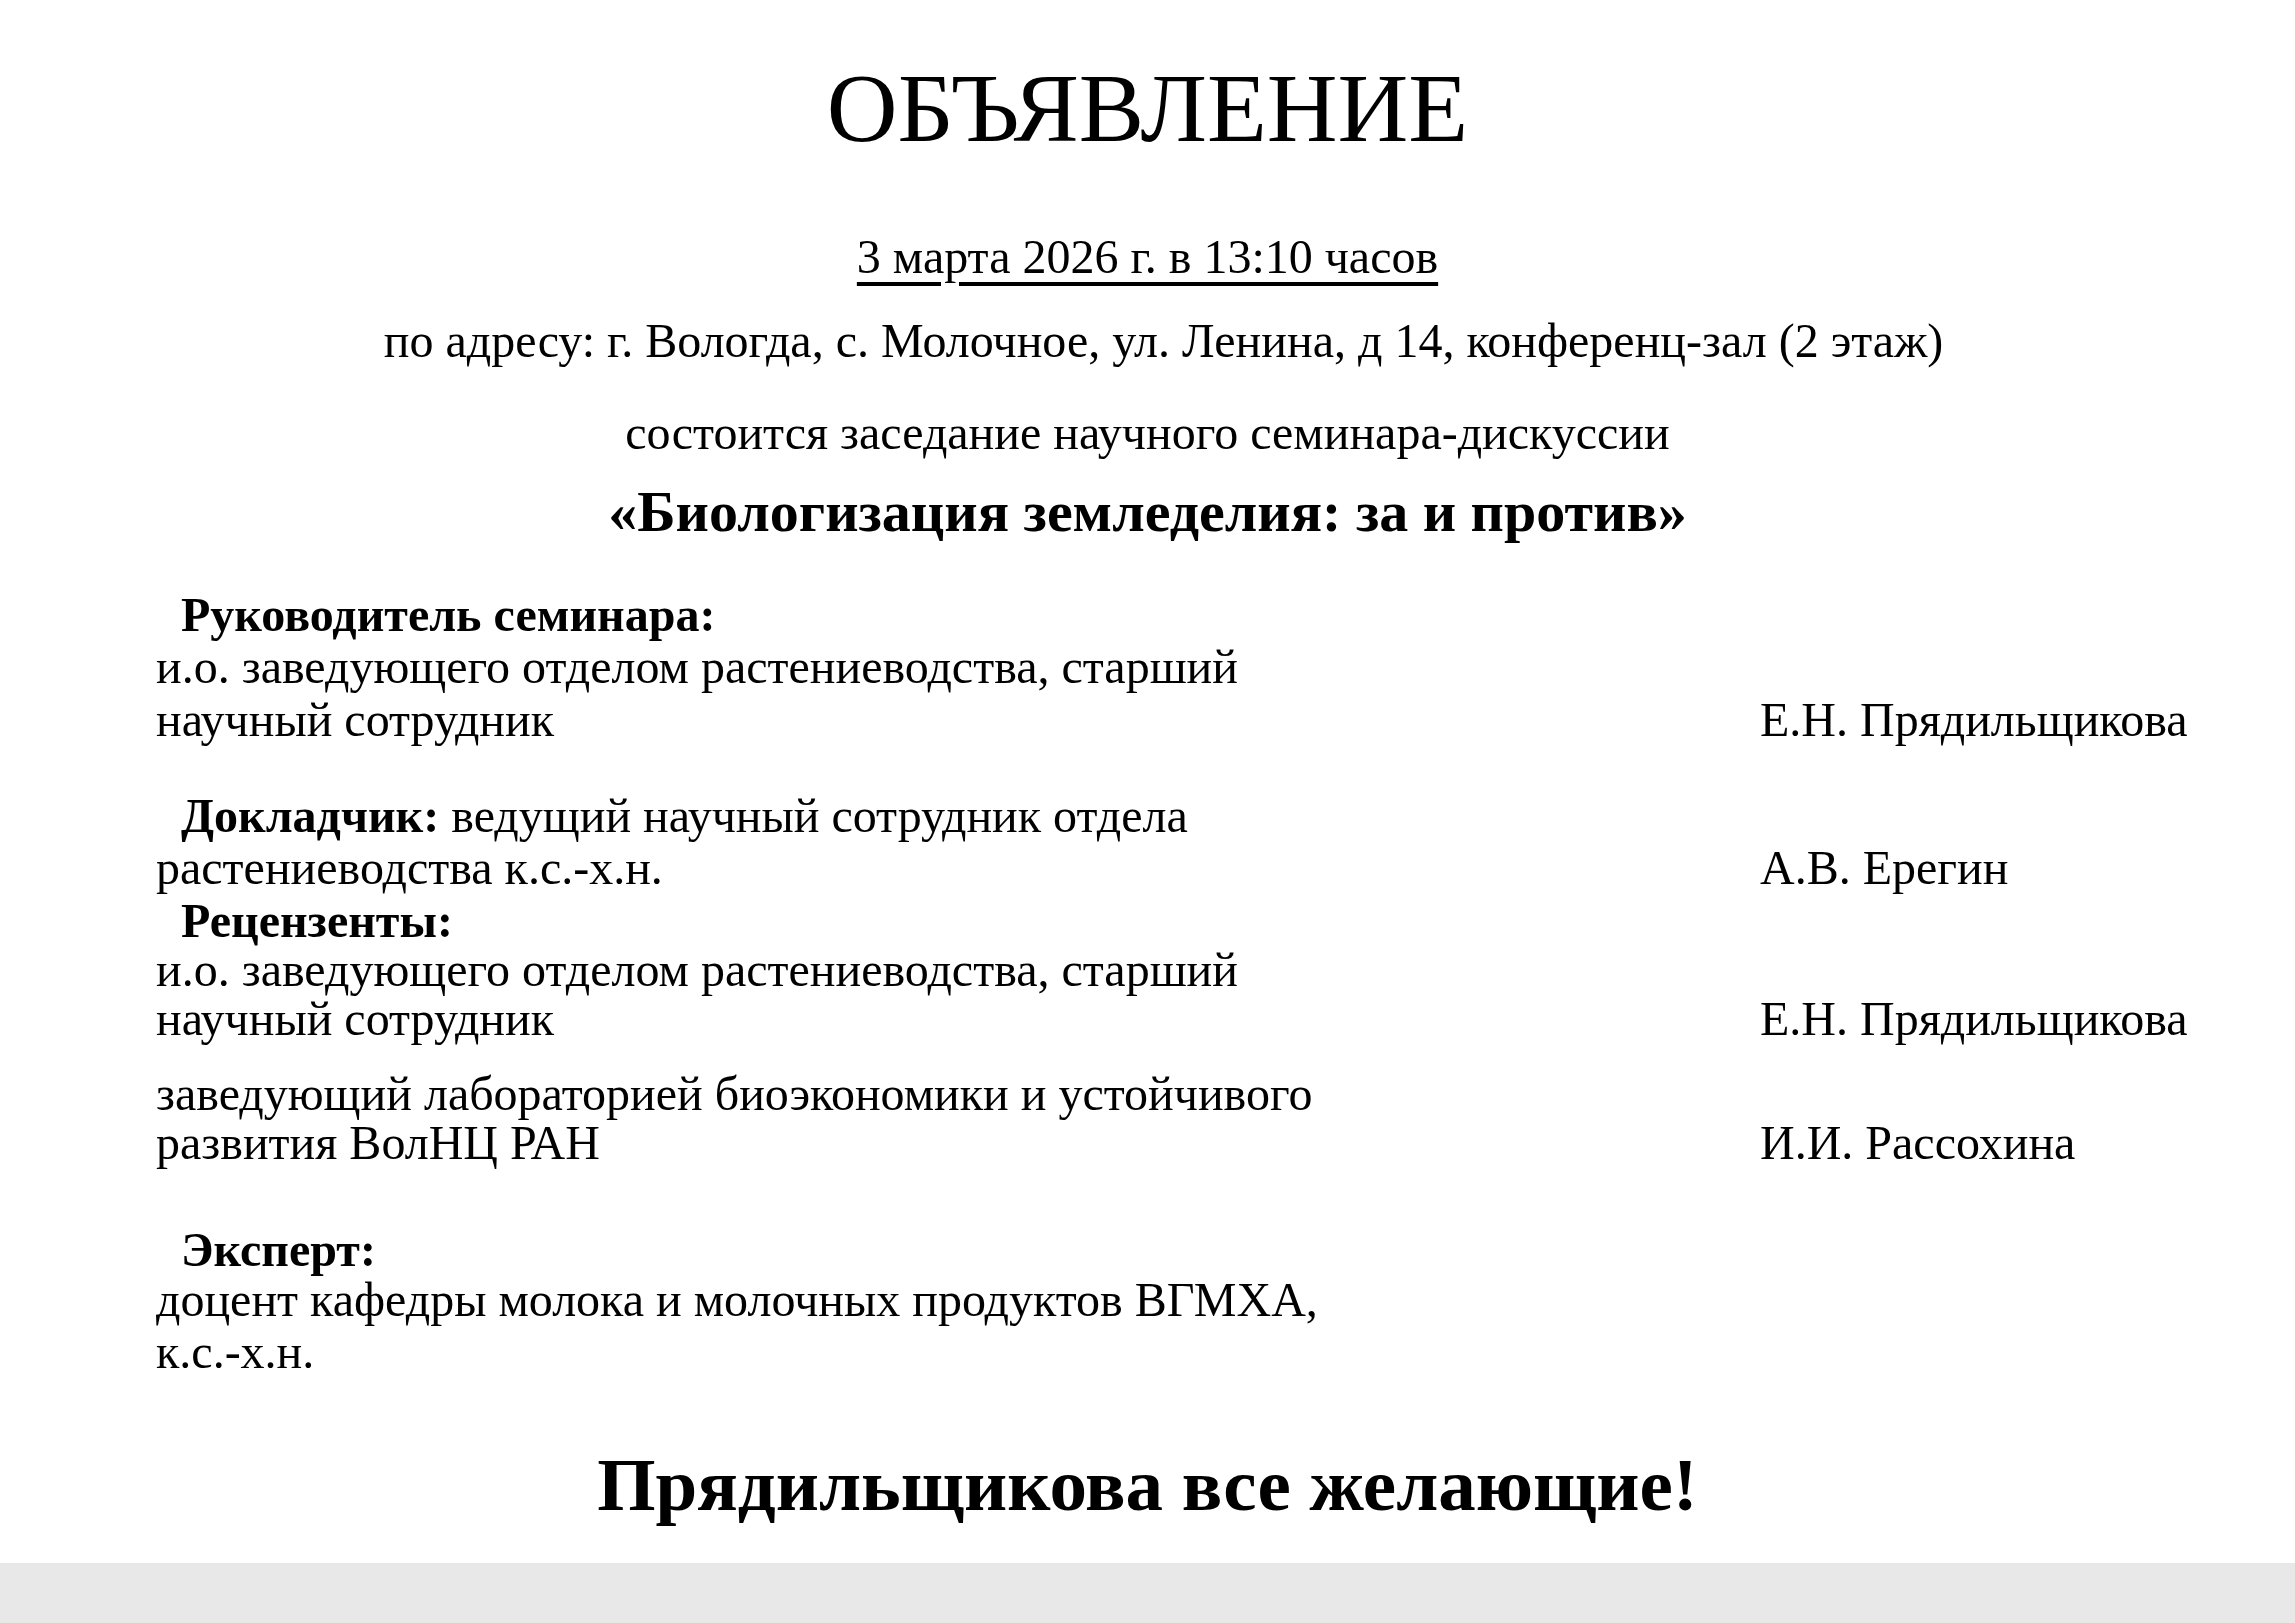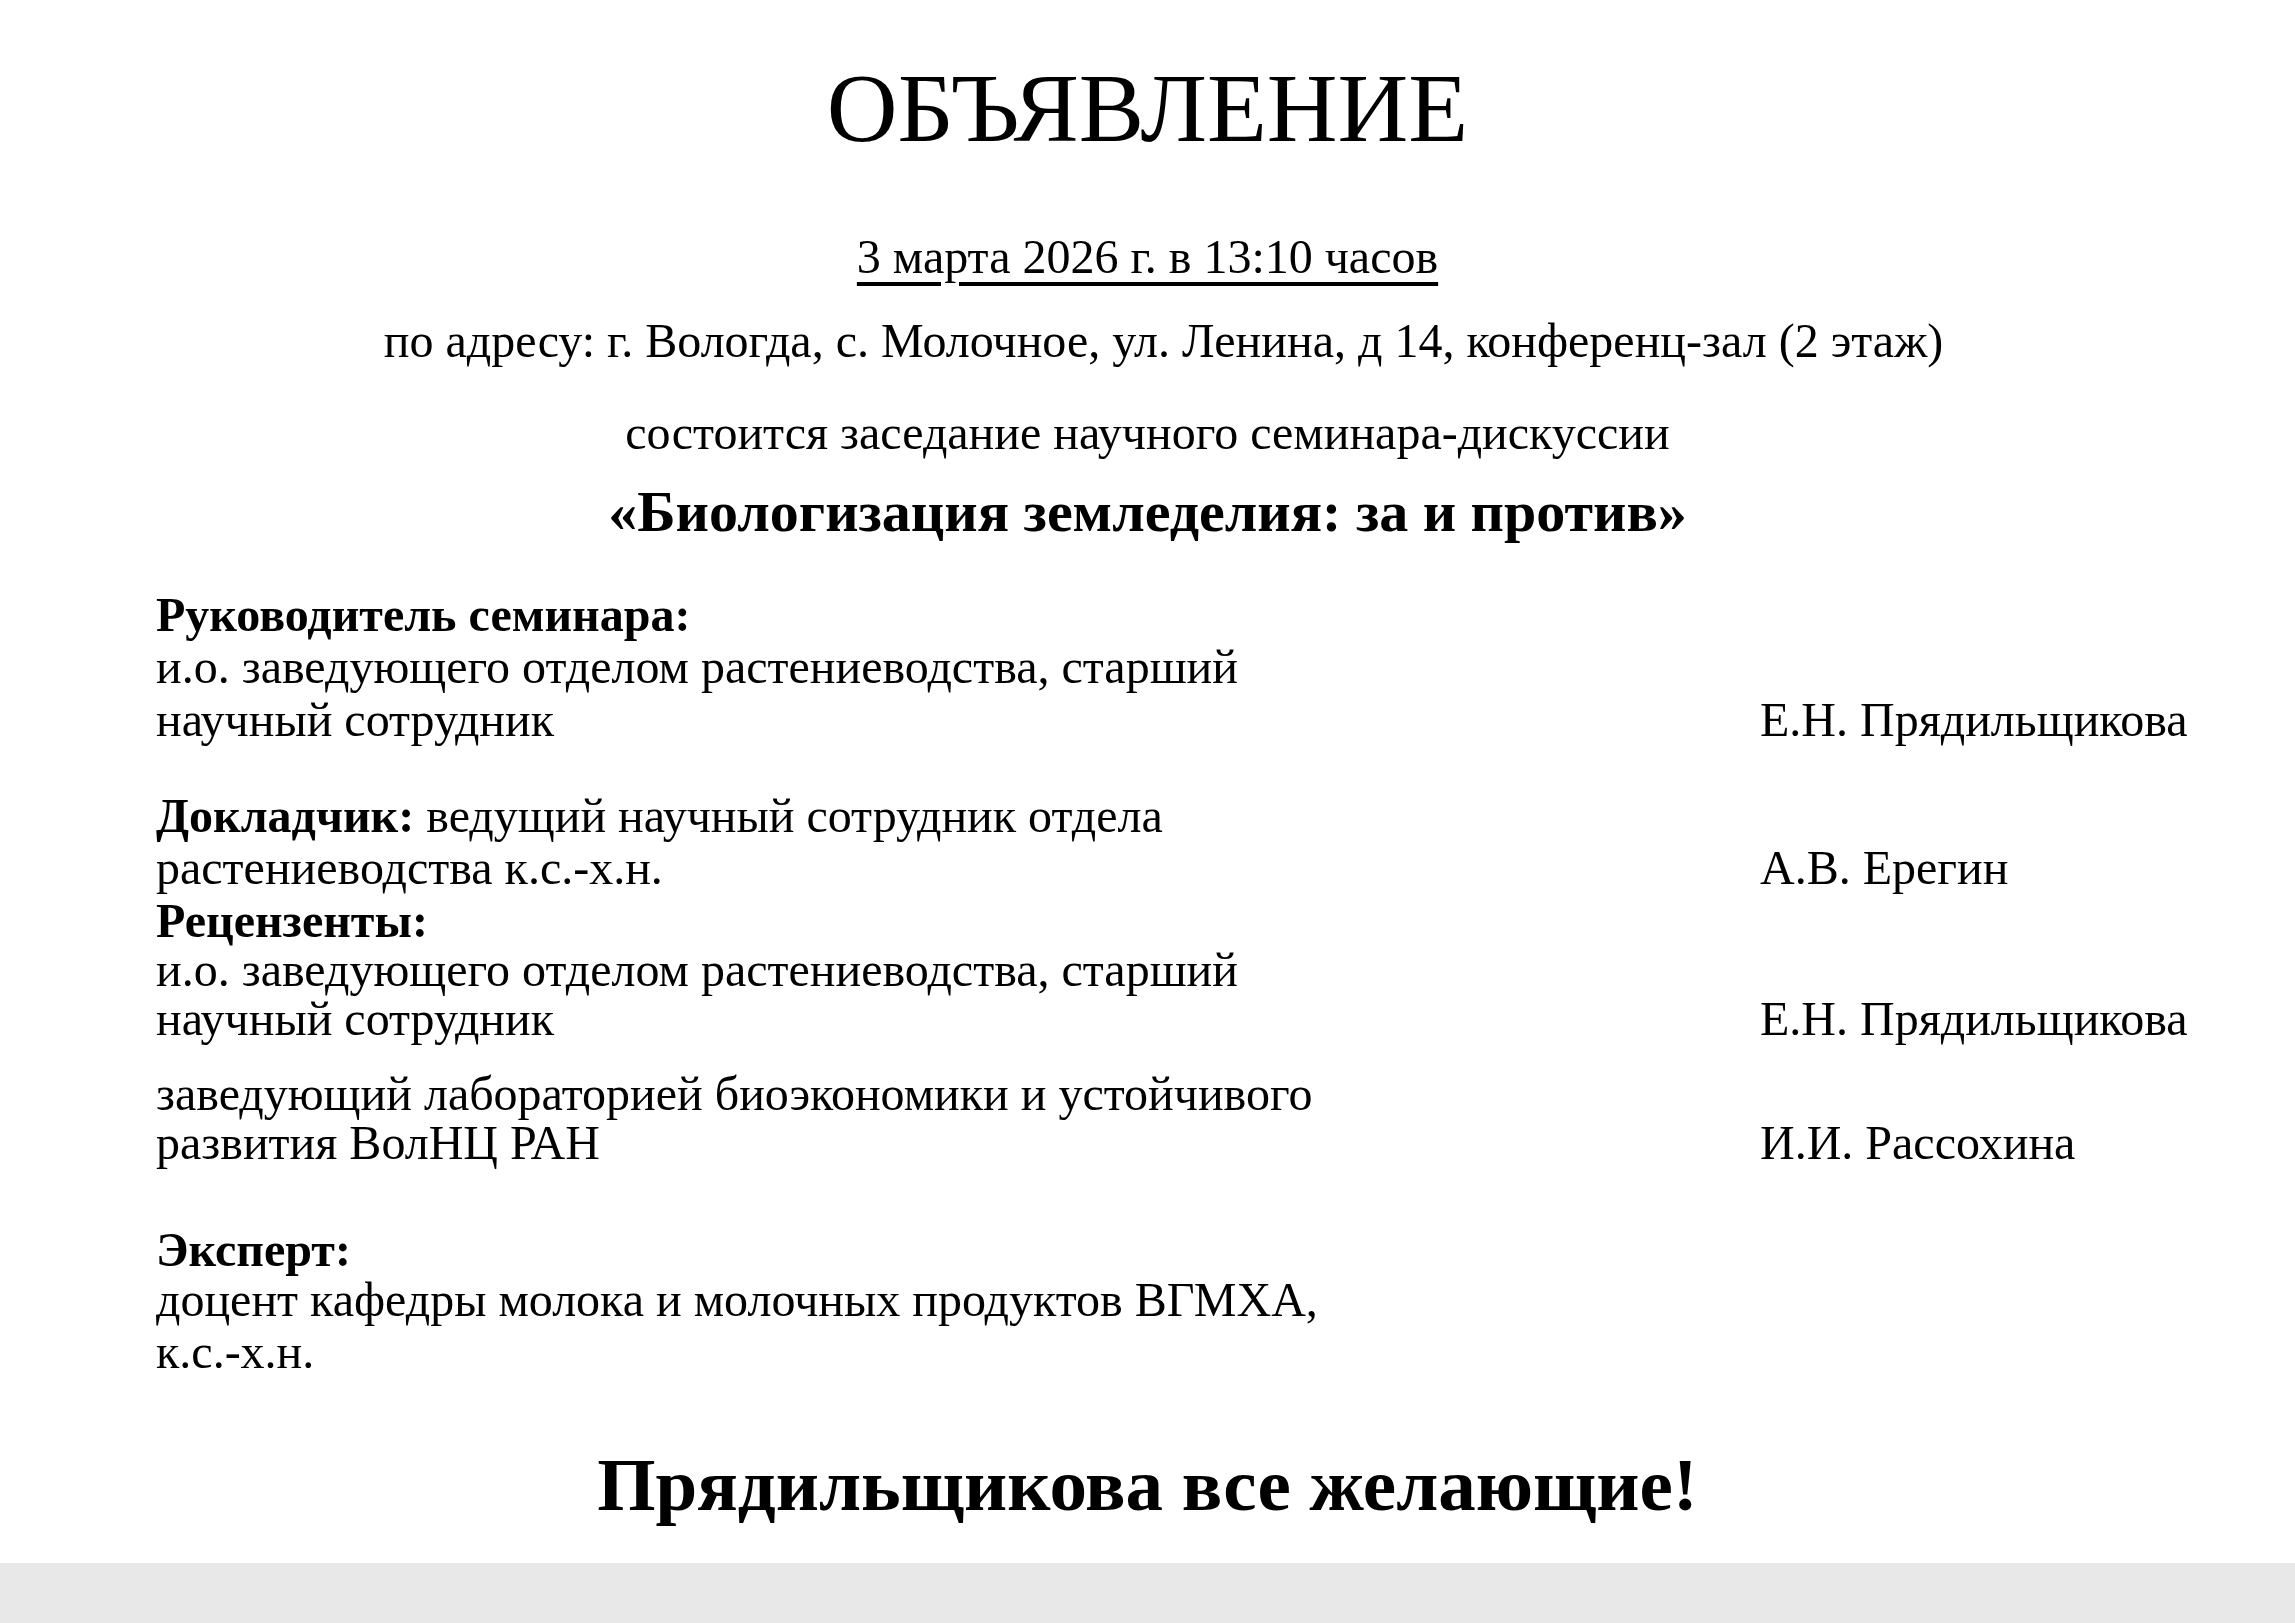--- a/index.html
+++ b/index.html
@@ -54,21 +54,21 @@
     line-height: 52px;
     white-space: nowrap;
   }
   .name {
     position: absolute;
     left: 1760px;
     font-size: 48px;
     line-height: 52px;
     white-space: nowrap;
   }
-  .bold { font-weight: 700; }
+  .bold { font-weight: 700; margin-left: 25px; }
   .head-gap { margin-right: 0.25em; }
 </style>
 </head>
 <body>
 
 <div class="page">
 
   <div class="center doc-title">ОБЪЯВЛЕНИЕ</div>
 
   <div class="center date-line">3 марта 2026 г. в 13:10 часов</div>

